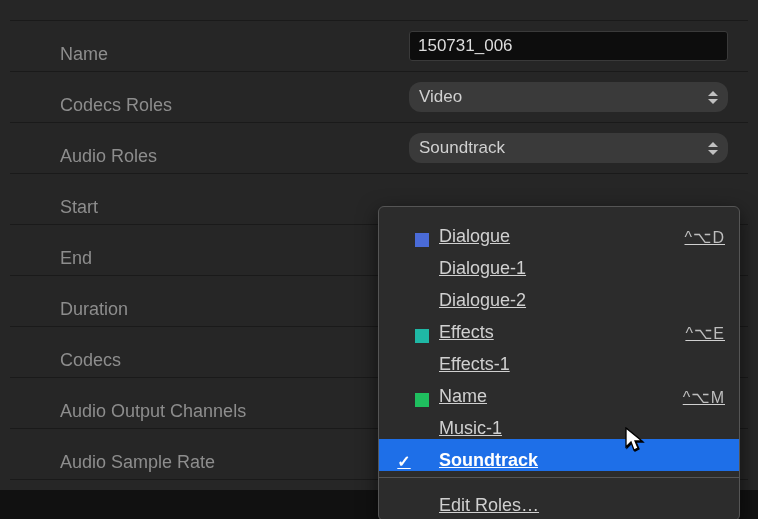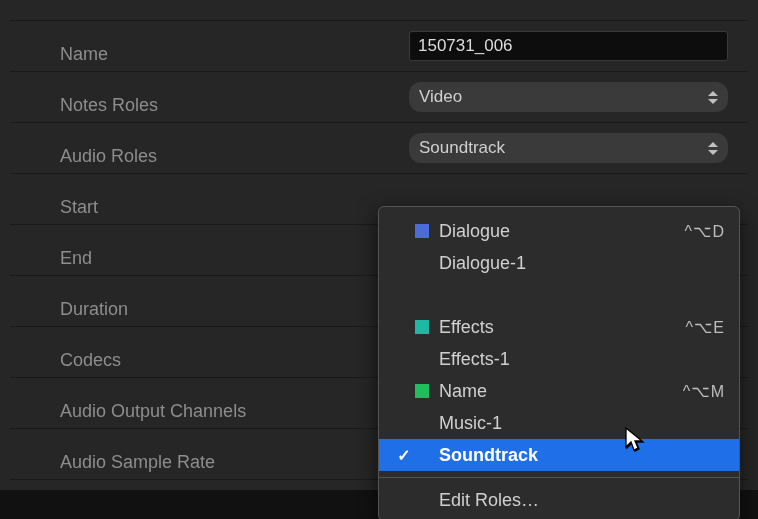--- a/index.html
+++ b/index.html
@@ -88,26 +88,27 @@
   background: #2c2c2c;
   border: 1px solid #555;
   border-radius: 6px;
   box-shadow: 0 6px 20px rgba(0,0,0,0.6);
   padding-top: 8px;
   padding-bottom: 4px;
   z-index: 50;
 }
 .menu-item {
   display: flex;
-  align-items: center;
+  align-items: flex-end;
   height: 32px;
   padding-left: 14px;
   padding-right: 14px;
   color: #d0d0d0;
   font-size: 18px;
+  text-decoration: underline;
 }
 .menu-item.highlight {
   background: #1e6fe8;
   color: #fff;
   font-weight: 600;
 }
 .menu-check {
   width: 22px;
   text-align: center;
   font-size: 16px;
@@ -146,21 +147,21 @@
 
   <div class="row">
     <div class="label-cell">Name</div>
     <div class="value-cell">
       <input class="text-input" value="150731_006" style="">
     </div>
   </div>
 
 
   <div class="row">
-    <div class="label-cell">Notes Roles</div>
+    <div class="label-cell">Codecs Roles</div>
     <div class="value-cell">
       <div class="select">
         <span>Video</span>
         <span class="chevrons">
           <span class="chev-up"></span>
             <span class="chev-down"></span>
         </span>
       </div>
     </div>
   </div>
@@ -214,20 +215,21 @@
     </div>
     <div class="menu-item">
       <span class="menu-check"></span>
       <span class="menu-swatch empty"></span>
       <span class="menu-label">Dialogue-1</span>
       <span class="menu-shortcut"></span>
     </div>
     <div class="menu-item">
       <span class="menu-check"></span>
       <span class="menu-swatch empty"></span>
+      <span class="menu-label">Dialogue-2</span>
       <span class="menu-shortcut"></span>
     </div>
     <div class="menu-item">
       <span class="menu-check"></span>
       <span class="menu-swatch" style="background: rgb(31, 184, 165);"></span>
       <span class="menu-label">Effects</span>
       <span class="menu-shortcut">^⌥E</span>
     </div>
     <div class="menu-item">
       <span class="menu-check"></span>

